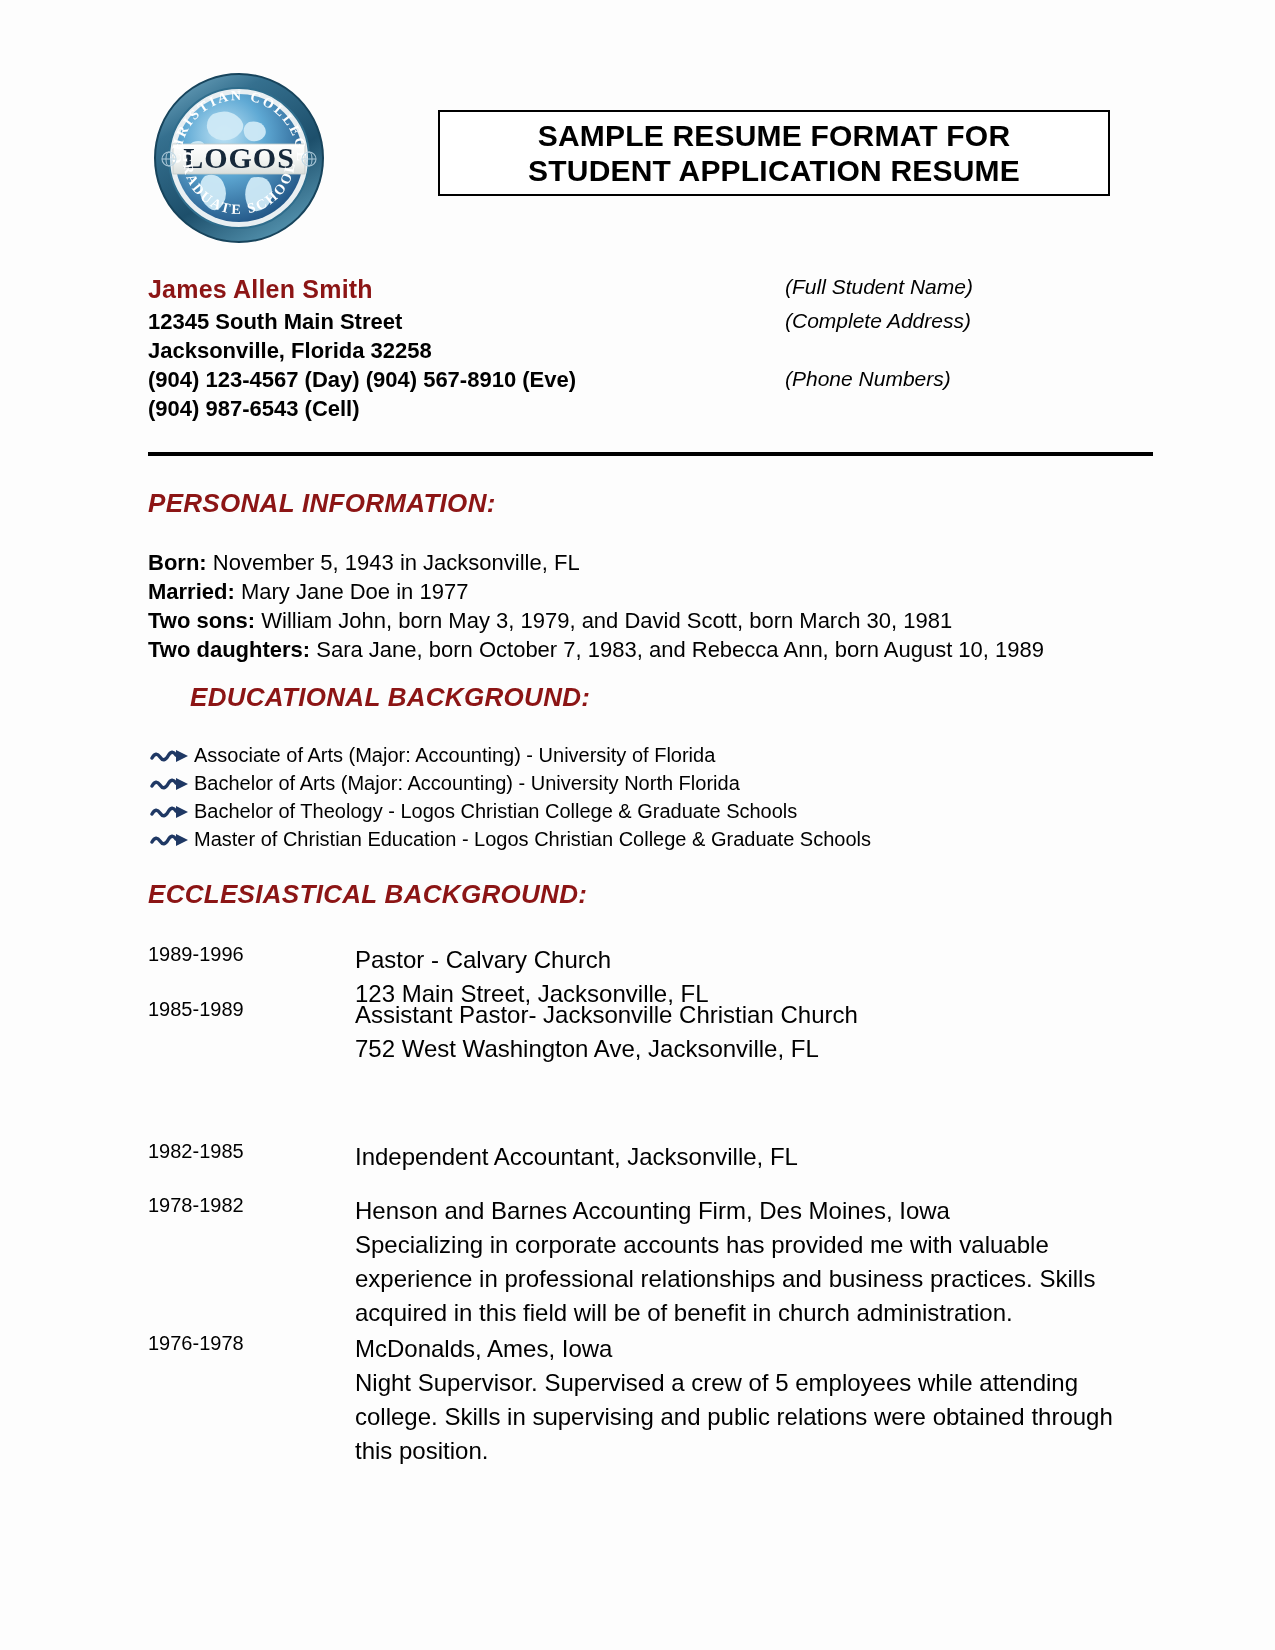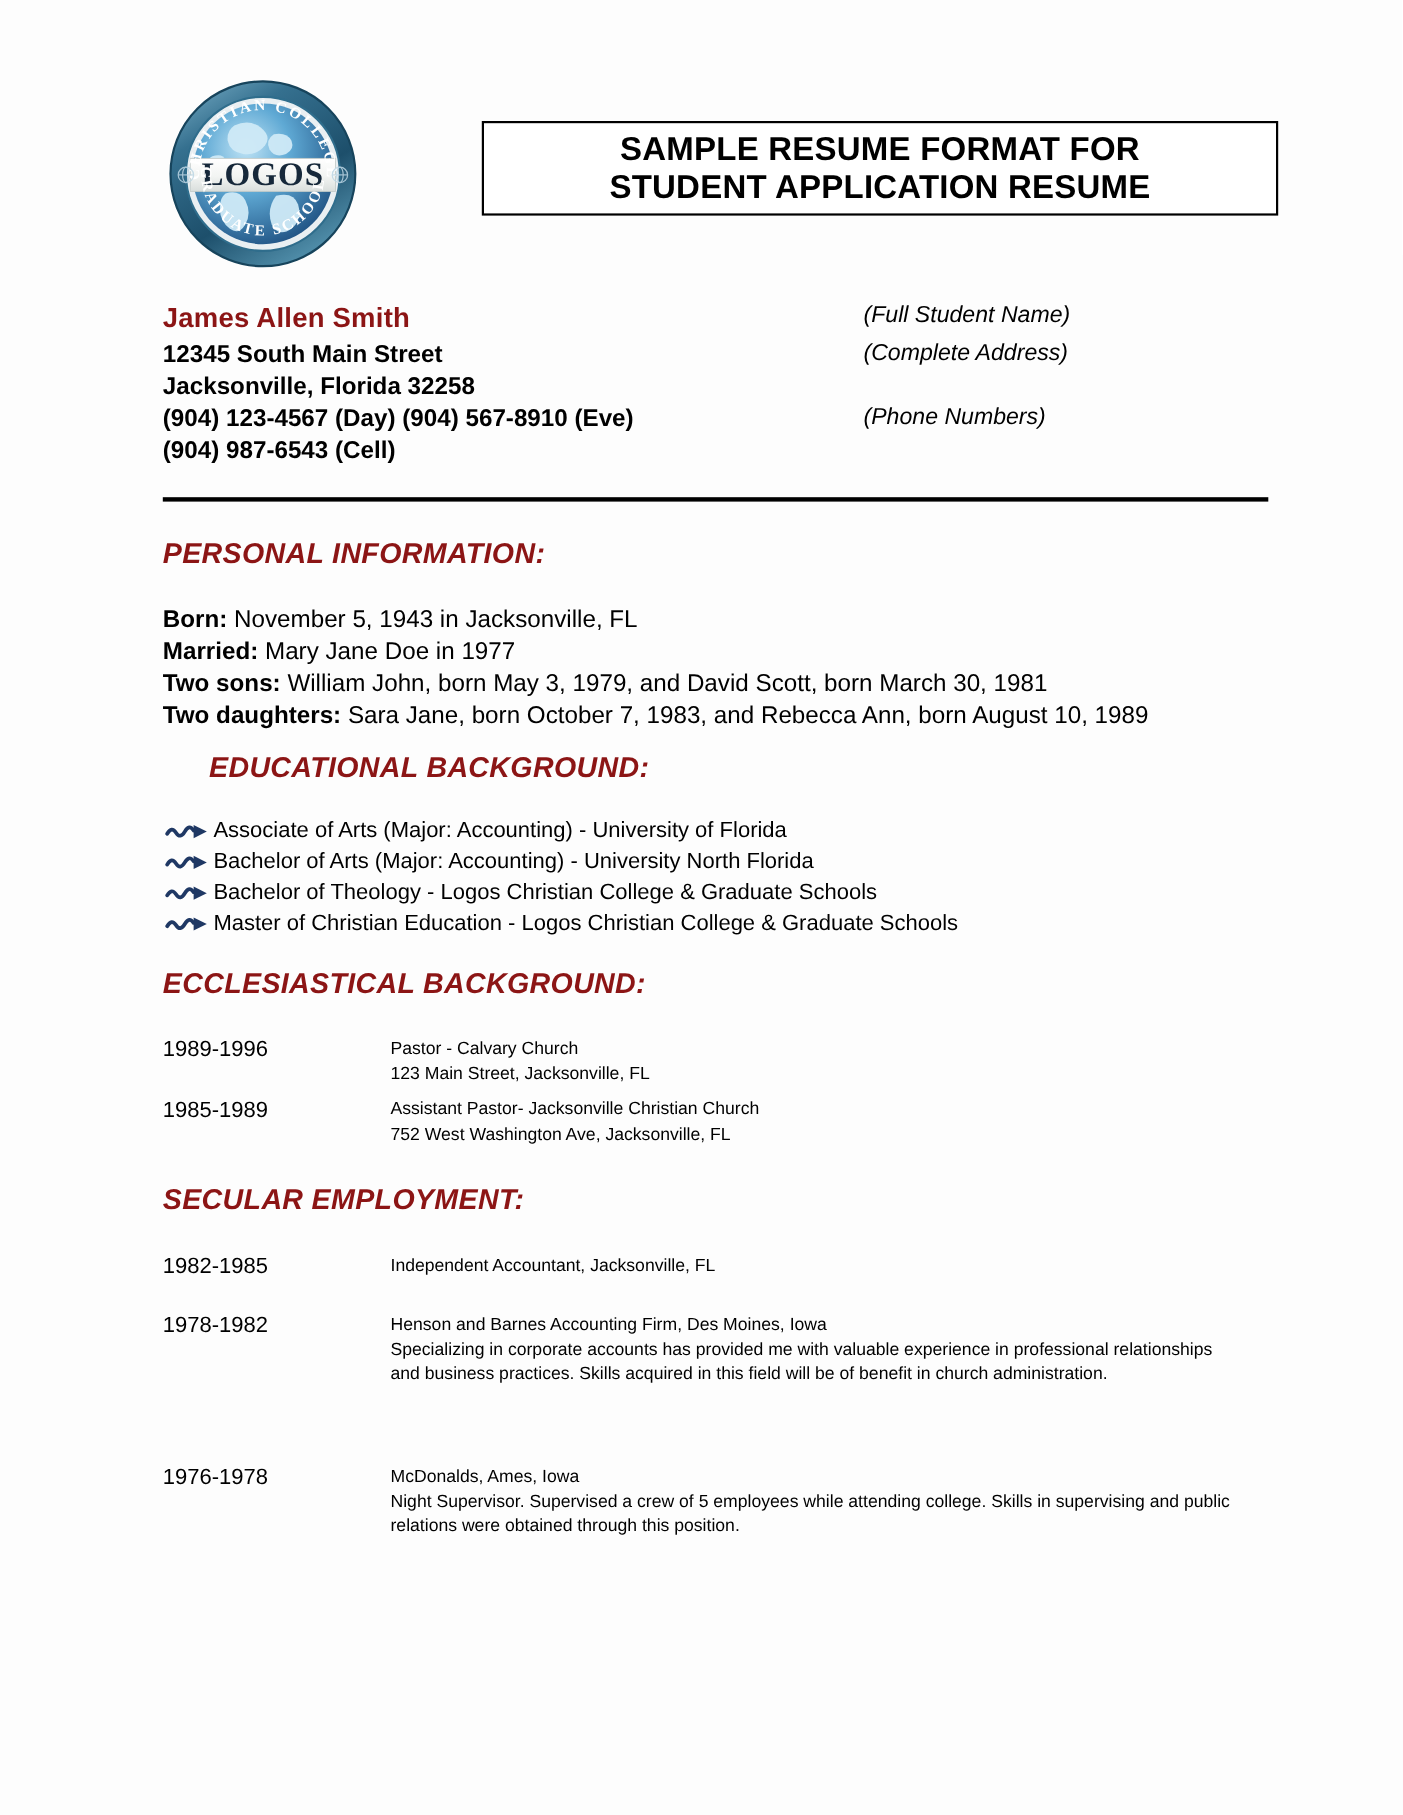--- a/index.html
+++ b/index.html
@@ -32,21 +32,21 @@
     position: absolute;
     left: 5px;
     top: 10px;
     width: 172px;
     height: 172px;
   }
   .title-box {
     position: absolute;
     left: 290px;
     top: 48px;
-    width: 724px;
+    width: 672px;
     height: 86px;
     border: 2px solid #000;
     box-sizing: border-box;
     display: flex;
     align-items: center;
     justify-content: center;
     background: #fff;
   }
   .title-text {
     font-size: 30px;
@@ -152,21 +152,21 @@
     left: 148px;
     top: 0;
     font-size: 20px;
     white-space: nowrap;
   }
   .dated-text {
     position: absolute;
     left: 355px;
     top: 0;
     width: 770px;
-    font-size: 16px;
+    font-size: 24px;
     line-height: 1.42;
   }
   .dated-text div { white-space: nowrap; }
   .dated-text .wrap { white-space: normal; }
 </style>
 </head>
 <body>
 
 <div class="page">
 
@@ -333,21 +333,20 @@
   </div>
 
   <div class="dated-row" style="top:998px;">
     <div class="dated-years">1985-1989</div>
     <div class="dated-text">
       <div>Assistant Pastor- Jacksonville Christian Church</div>
       <div>752 West Washington Ave, Jacksonville, FL</div>
     </div>
   </div>
 
-  <div class="section-heading" style="top:1075px;">SECULAR EMPLOYMENT:</div>
 
   <div class="dated-row" style="top:1140px;">
     <div class="dated-years">1982-1985</div>
     <div class="dated-text">
       <div>Independent Accountant, Jacksonville, FL</div>
     </div>
   </div>
 
   <div class="dated-row" style="top:1194px;">
     <div class="dated-years">1978-1982</div>

